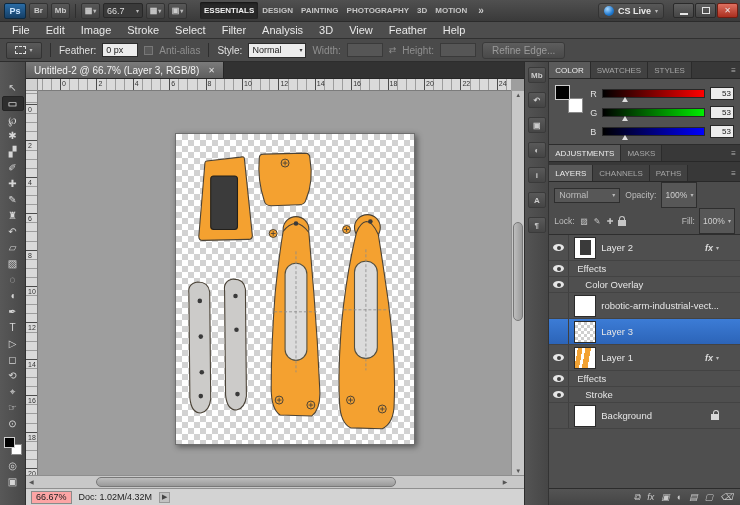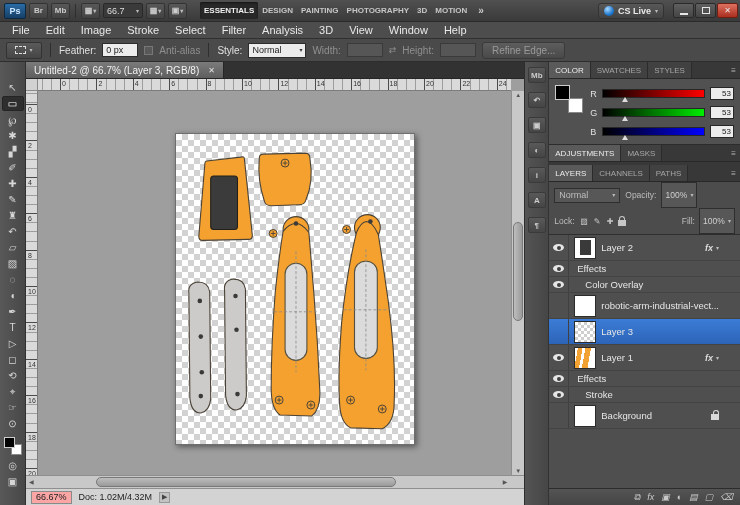--- a/index.html
+++ b/index.html
@@ -181,21 +181,21 @@
   <div class="menubar">
       <div class="menu-item">File</div>
       <div class="menu-item">Edit</div>
       <div class="menu-item">Image</div>
       <div class="menu-item">Stroke</div>
       <div class="menu-item">Select</div>
       <div class="menu-item">Filter</div>
       <div class="menu-item">Analysis</div>
       <div class="menu-item">3D</div>
       <div class="menu-item">View</div>
-      <div class="menu-item">Window</div>
+      <div class="menu-item">Feather</div>
       <div class="menu-item">Help</div>
     </div>
 
   <div class="optionsbar">
     <div class="presetbox">
       <span class="dashrect"></span>
       <span class="caret">▾</span>
     </div>
     <div class="tbsep"></div>
     <span class="olabel">Feather:</span>

